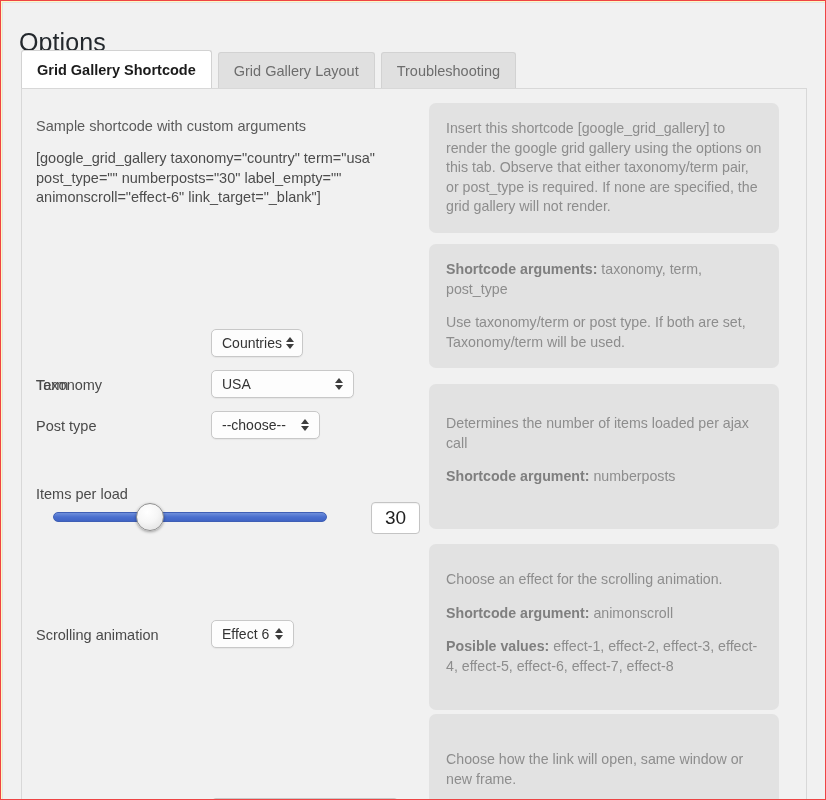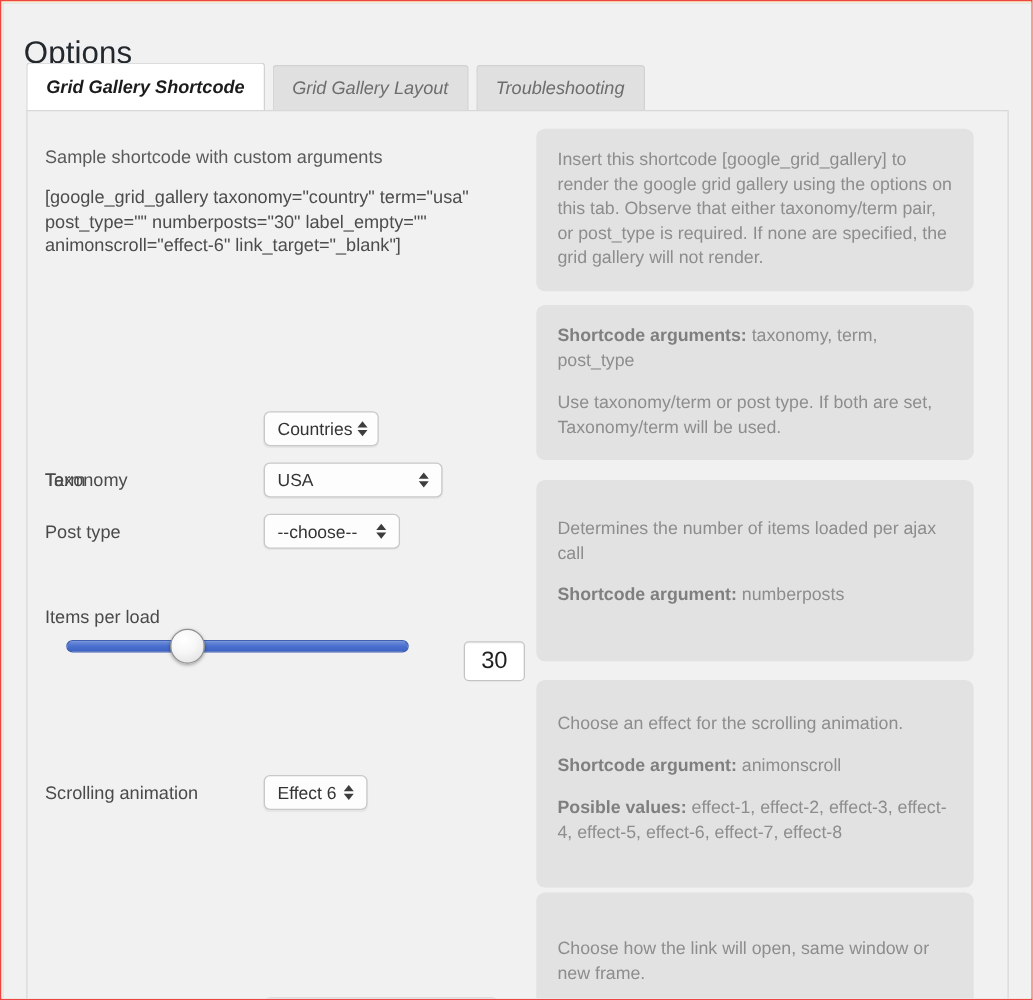--- a/index.html
+++ b/index.html
@@ -67,21 +67,20 @@
     align-items: center;
     font-size: 14.5px;
     color: #6d6d6d;
     background: #e0e0e0;
     border: 1px solid #d2d2d2;
     border-bottom: none;
     border-radius: 3px 3px 0 0;
     white-space: nowrap;
     cursor: pointer;
     user-select: none;
-    font-style: italic;
   }
   .tab.active {
     background: #ffffff;
     color: #1b1b1b;
     font-weight: bold;
     height: 38px;
     border-color: #d2d2d2;
     position: relative;
     z-index: 3;
   }
@@ -208,21 +207,21 @@
     border-radius: 50%;
     background: radial-gradient(circle at 40% 30%, #ffffff 0%, #f6f6f6 45%, #dcdcdc 100%);
     border: 1px solid #8f8f8f;
     box-sizing: border-box;
     box-shadow: 0 1px 3px rgba(0,0,0,0.35);
     cursor: pointer;
   }
   #slider-value {
     position: absolute;
     left: 349px;
-    top: 424px;
+    top: 413px;
     width: 49px;
     height: 32px;
     box-sizing: border-box;
     background: #ffffff;
     border: 1px solid #c4c4c4;
     border-radius: 4px;
     box-shadow: inset 0 1px 1px rgba(0,0,0,0.05);
     display: flex;
     align-items: center;
     justify-content: center;

